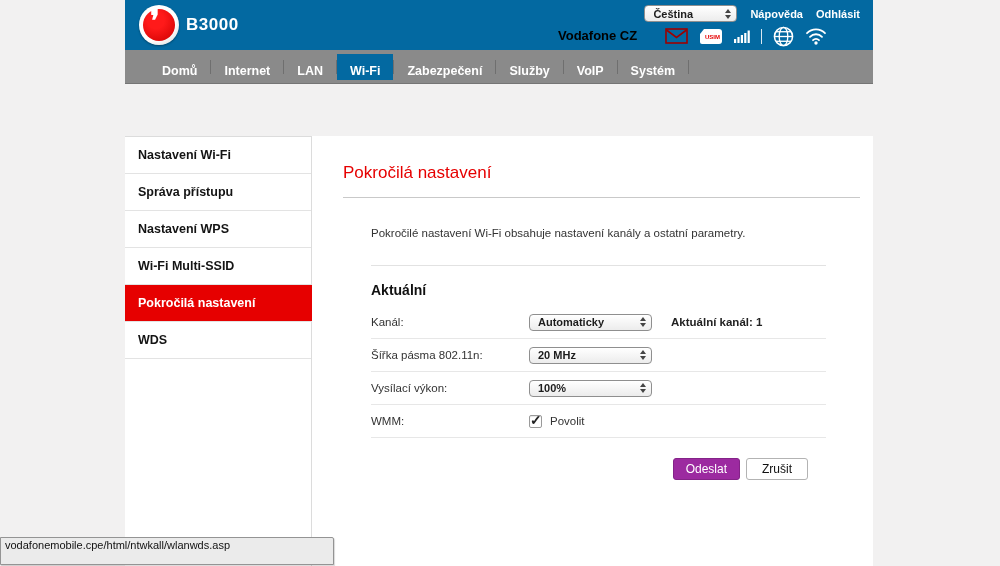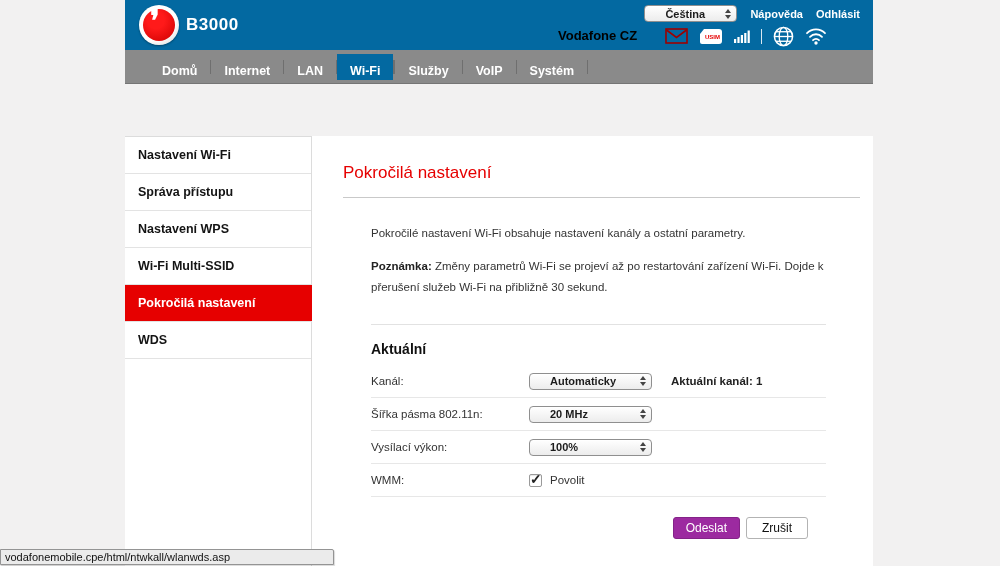--- a/index.html
+++ b/index.html
@@ -20,21 +20,21 @@
   .logo-mark { position:absolute; left:4px; top:4px; width:32px; height:32px; border-radius:50%;
           background:radial-gradient(circle at 40% 35%, #ff1a1a 30%, #cc0000 100%); }
   .logo-mark::after { content:"❜"; position:absolute; left:7px; top:-6px; color:#fff; font-size:30px; font-weight:bold; }
   .model { position:absolute; left:61px; top:15px; color:#fff; font-size:17px; font-weight:bold; letter-spacing:.5px; }
 
   .hdr-top { position:absolute; top:5px; right:13px; display:flex; align-items:center; gap:13px; }
   .hdr-link { color:#fff; font-size:11px; font-weight:bold; text-decoration:none; cursor:pointer; }
 
   .mac-select { height:17px; border:1px solid #8f8f8f; border-radius:4px;
       background:linear-gradient(#ffffff, #ececec); display:flex; align-items:center;
-      padding:0 5px 0 20px; font-size:11px; font-weight:bold; color:#1c1c1c; cursor:pointer;
+      padding:0 5px 0 8px; font-size:11px; font-weight:bold; color:#1c1c1c; cursor:pointer;
       box-shadow:inset 0 1px 0 #fff; }
   .lang { width:93px; }
   .stepper { margin-left:auto; display:flex; flex-direction:column; gap:2px; padding-left:6px; }
   .stepper i { display:block; width:0; height:0; border-left:3px solid transparent; border-right:3px solid transparent; }
   .stepper .up { border-bottom:4px solid #444; }
   .stepper .dn { border-top:4px solid #444; }
 
   .operator { position:absolute; left:433px; top:28px; color:#000; font-size:13px; font-weight:bold; }
   .hdr-icons { position:absolute; right:46px; top:26px; display:flex; align-items:center; gap:11px; height:20px; }
   .icon-sep { width:1px; height:15px; background:rgba(255,255,255,.85); }
@@ -76,21 +76,21 @@
   .checkbox::after { content:"✓"; position:absolute; left:0px; top:-4px; font-size:14px; font-weight:bold; color:#222; }
   .cb-label { margin-left:8px; font-size:11.5px; color:#333; }
 
   .btn-row { display:flex; justify-content:flex-end; gap:6px; margin-top:20px; padding-right:18px; }
   .btn { height:22px; min-width:62px; padding:0 12px; font-size:12px; border-radius:3px; cursor:pointer;
          font-family:"Liberation Sans",sans-serif; }
   .btn-primary { background:#9c2aa0; border:1px solid #842388; color:#fff; }
   .btn-secondary { background:#fff; border:1px solid #b3b3b3; color:#111; }
 
   
-  .statusbar { position:absolute; left:0; bottom:1px; width:334px; height:16px; background:#ebebeb;
+  .statusbar { position:absolute; left:0; bottom:1px; width:334px; height:28px; background:#ebebeb;
                border:1px solid #949494; font-size:11px; color:#111; line-height:14px; padding-left:4px;
                border-radius:0 2px 0 0; box-shadow:1px 1px 1px rgba(0,0,0,.15); }
   svg { display:block; }
 </style>
 </head>
 <body>
 
 <div class="app">
 
   <div class="header">
@@ -158,20 +158,21 @@
 
   <div class="nav">
     <div class="nav-item">Domů</div>
     <span class="nav-sep"></span>
     <div class="nav-item">Internet</div>
     <span class="nav-sep"></span>
     <div class="nav-item">LAN</div>
     <span class="nav-sep"></span>
     <div class="nav-item active">Wi-Fi</div>
     <span class="nav-sep"></span>
+    <div class="nav-item">Zabezpečení</div>
     <span class="nav-sep"></span>
     <div class="nav-item">Služby</div>
     <span class="nav-sep"></span>
     <div class="nav-item">VoIP</div>
     <span class="nav-sep"></span>
     <div class="nav-item">Systém</div>
     <span class="nav-sep"></span>
   </div>
 
   <div class="gap"></div>
@@ -185,21 +186,20 @@
       <div class="side-item active">Pokročilá nastavení</div>
       <div class="side-item">WDS</div>
     </div>
 
     <div class="main">
       <h1 class="page-title">Pokročilá nastavení</h1>
       <hr class="title-rule">
 
       <div class="inner">
         <p class="intro">Pokročilé nastavení Wi-Fi obsahuje nastavení kanály a ostatní parametry.</p>
-        <p class="note"><b>Poznámka:</b><span> Změny parametrů Wi-Fi se projeví až po restartování zařízení Wi-Fi. Dojde k přerušení služeb Wi-Fi na přibližně 30 sekund.</span></p>
 
         <div class="section-divider"></div>
         <h2 class="section-heading">Aktuální</h2>
 
         <div class="form-row">
           <div class="form-label">Kanál:</div>
           <div class="mac-select field-select">
             <span>Automaticky</span>
             <span class="stepper">
                 <i class="up"></i>

